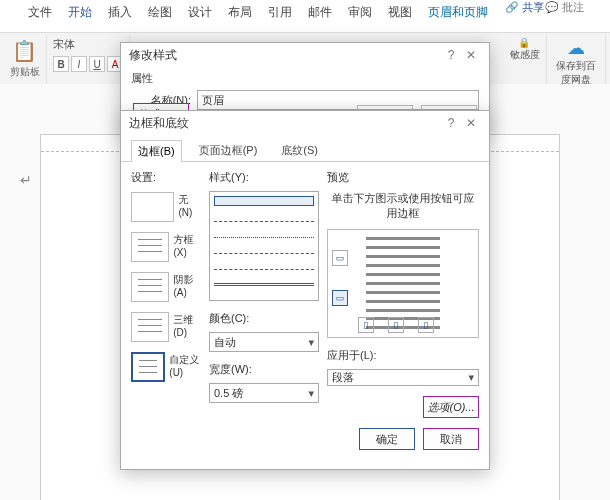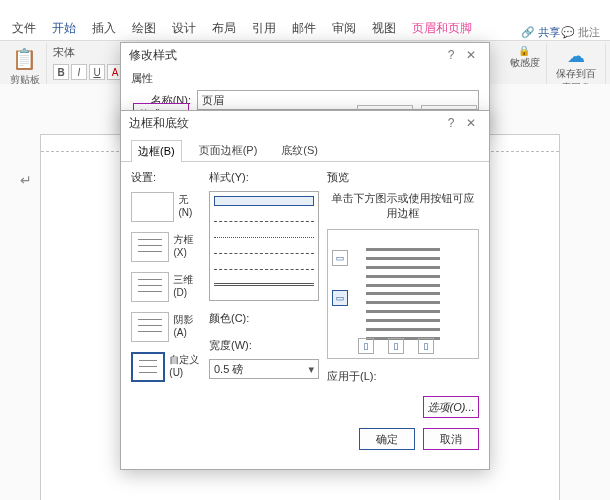--- a/index.html
+++ b/index.html
@@ -1,20 +1,20 @@
 <!DOCTYPE html>
 <html><head>
 <meta charset="utf-8">
 <style>
   * { box-sizing: border-box; font-family: "Microsoft YaHei", "Segoe UI", sans-serif; }
   body { margin: 0; width: 610px; height: 500px; background: #fff; overflow: hidden; font-size: 12px; color: #333; position: relative; }
-  .menubar { display: flex; align-items: flex-end; height: 41px; background: #fff; border-bottom: 1px solid #dcdcdc; padding: 0 4px; }
+  .menubar { display: flex; align-items: flex-start; height: 33px; background: #fff; border-bottom: 1px solid #dcdcdc; padding: 0 20px; }
   .menubar .tab { padding: 0 8px; line-height: 24px; color: #444; cursor: default; }
   .menubar .tab.active { color: #2b579a; font-weight: normal; }
-  .menubar .tab.hf { color: #ec4899; }
+  .menubar .tab.hf { color: #0369a1; }
   .menubar .right { margin-left: auto; display:flex; align-items:center; gap:1px; padding-right:6px;}
   .share { color:#2b579a; font-size:11px;}
   .ribbon { display: flex; height: 60px; background: #f3f3f3; border-bottom: 1px solid #d0d0d0; padding: 2px 4px; }
   .grp { display: flex; flex-direction: column; align-items: center; padding: 2px 6px; border-right: 1px solid #e1e1e1; font-size: 10px; color: #666; }
   .paste-ico { width: 24px; height: 28px; display:flex; align-items:center; justify-content:center; font-size:20px; color:#f5b840;}
   .fontrow { display:flex; gap:2px; font-size:11px; color:#555;}
   .btn-sml { width:16px; height:16px; border:1px solid #c6c6c6; background:#fff; display:flex; align-items:center; justify-content:center; font-size:10px;}
   .cloud { display:flex; flex-direction:column; align-items:center; justify-content:center; font-size:10px; color:#555;}
   .cloud-ico{font-size:18px; color:#2b8ed6;}
   .docarea { position:absolute; top:84px; left:0; right:0; bottom:0; background:#fafafa;}
@@ -193,29 +193,29 @@
             <div class="ln" style="top:18px"></div>
           </div>
           <span class="setlabel">方框(X)</span>
         </div>
       <div class="setwrap">
           <div class="seticon">
             <div class="ln" style="top:6px"></div>
             <div class="ln" style="top:12px"></div>
             <div class="ln" style="top:18px"></div>
           </div>
+          <span class="setlabel">阴影(A)</span>
+        </div>
+      <div class="setwrap">
+          <div class="seticon">
+            <div class="ln" style="top:6px"></div>
+            <div class="ln" style="top:12px"></div>
+            <div class="ln" style="top:18px"></div>
+          </div>
           <span class="setlabel">三维(D)</span>
-        </div>
-      <div class="setwrap">
-          <div class="seticon">
-            <div class="ln" style="top:6px"></div>
-            <div class="ln" style="top:12px"></div>
-            <div class="ln" style="top:18px"></div>
-          </div>
-          <span class="setlabel">阴影(A)</span>
         </div>
       <div class="setwrap">
           <div class="seticon sel">
             <div class="ln" style="top:6px"></div>
             <div class="ln" style="top:12px"></div>
             <div class="ln" style="top:18px"></div>
           </div>
           <span class="setlabel">自定义(U)</span>
         </div>
     </div>
@@ -224,20 +224,23 @@
       <div class="lbl">样式(Y):</div>
       <div class="stylebox">
         <div class="styline sel"></div>
         <div class="styline dash"></div>
         <div class="styline dot"></div>
         <div class="styline dash"></div>
         <div class="styline dash"></div>
         <div class="styline dbl"></div>
       </div>
       <div class="lbl" style="margin-top:6px">颜色(C):</div>
+      <div class="smallsel">
+          <span>自动</span>
+        </div>
       <div class="lbl" style="margin-top:6px">宽度(W):</div>
       <div class="smallsel">
           <span>0.5 磅</span>
         </div>
     </div>
 
     <div class="col preview">
       <div class="lbl">预览</div>
       <div class="pvlbl">单击下方图示或使用按钮可应用边框</div>
       <div class="prevbox">
@@ -254,20 +257,23 @@
             <div></div>
             <div></div>
             <div></div>
             <div></div>
             <div></div>
             <div></div>
             <div></div>
         </div>
       </div>
       <div class="lbl" style="margin-top:6px">应用于(L):</div>
+      <div class="smallsel">
+          <span>段落</span>
+        </div>
       <div style="display:flex; justify-content:flex-end; margin-top:6px;font-style:italic;">
         <div class="wbtn">选项(O)...</div>
       </div>
     </div>
   </div>
   <div class="btnrow">
     <div class="wbtn pri">确定</div>
     <div class="wbtn">取消</div>
   </div>
 </div>

